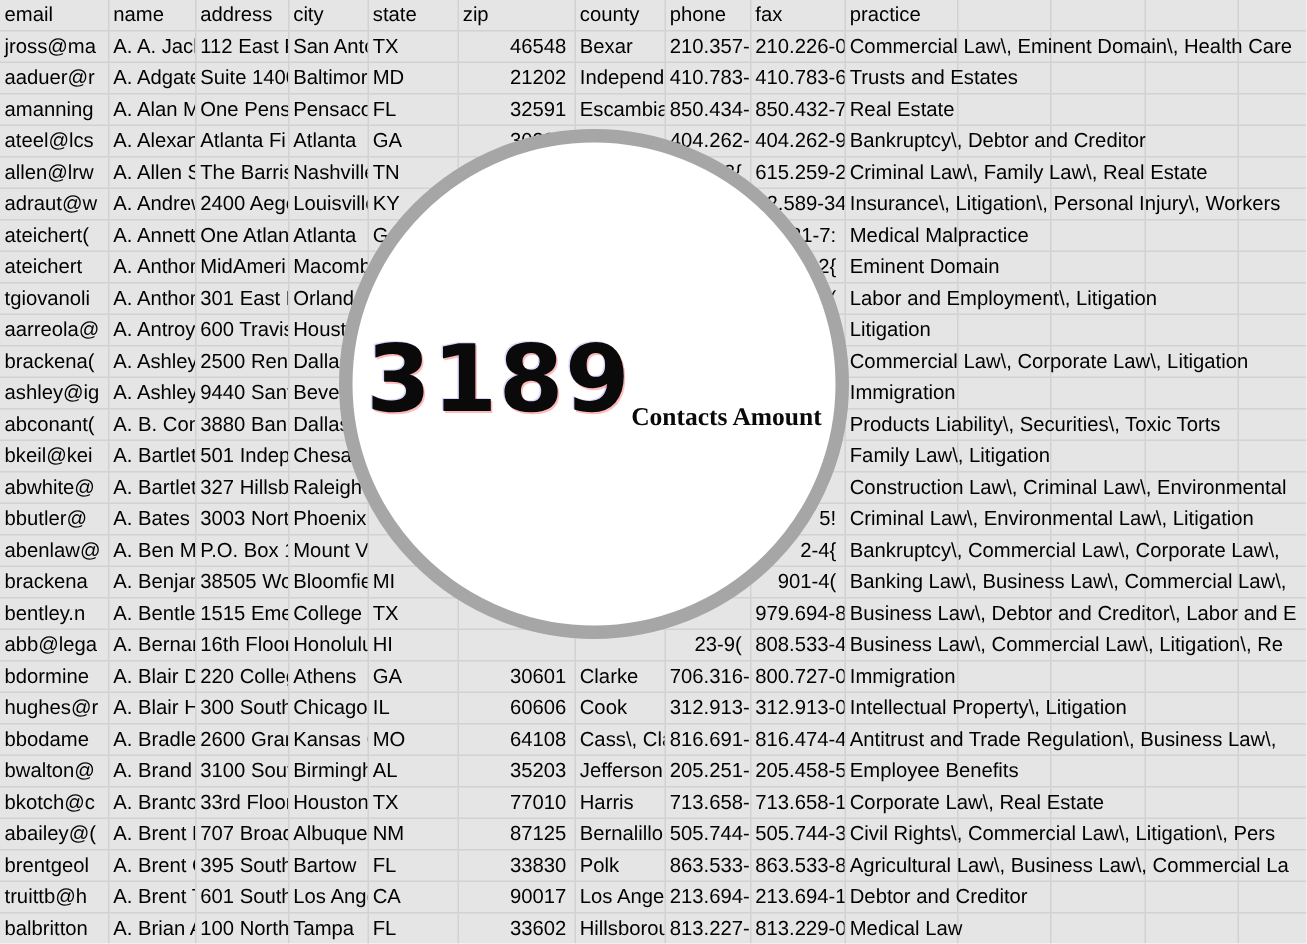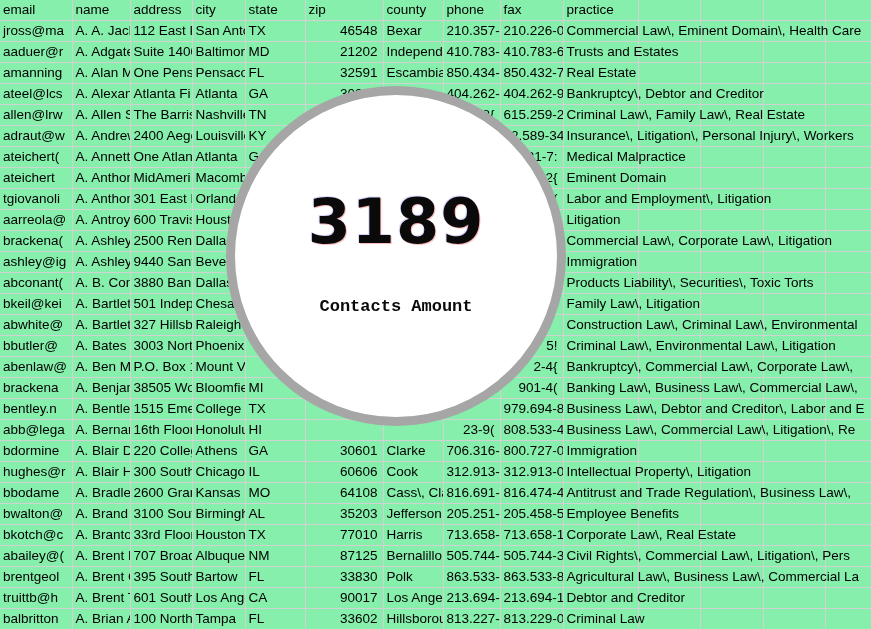--- a/index.html
+++ b/index.html
@@ -10,21 +10,21 @@
   }
   body {
     font-family: "Liberation Sans", sans-serif;
     -webkit-font-smoothing: antialiased;
   }
   #app {
     position: relative;
     width: 871px;
     height: 629px;
     overflow: hidden;
-    background: #86efac;
+    background: #e5e5e5;
   }
 
   
   .sheet {
     position: absolute;
     top: 0; left: 0;
     width: 871px;
     height: 629px;
     border-collapse: collapse;
     table-layout: fixed;
@@ -89,36 +89,35 @@
     left: 226px;
     top: 86px;
     width: 340px;
     height: 340px;
     border-radius: 50%;
     background: #ffffff;
     border: 9px solid #a6a6a6;
     box-sizing: border-box;
     z-index: 20;
     display: flex;
-    flex-direction: column;
     align-items: center;
     justify-content: center;
   }
   .magnifier .big-number {
     font-family: "DejaVu Sans", sans-serif;
     font-weight: bold;
     font-size: 62px;
     letter-spacing: 1px;
     color: #0a0a0a;
     line-height: 1;
     text-shadow: 1px 1px 0 rgba(255,60,60,0.35), -1px -1px 0 rgba(60,60,255,0.2);
     margin-top: -6px;
   }
   .magnifier .caption {
-    font-family: Liberation Mono, monospace;
+    font-family: Liberation Serif, serif;
     font-weight: bold;
     font-size: 17px;
     color: #0a0a0a;
     margin-top: 44px;
     letter-spacing: 0px;
   }
 </style>
 </head>
 <body>
 
@@ -666,21 +665,21 @@
           <td>balbritton</td>
           <td>A. Brian A</td>
           <td>100 North</td>
           <td>Tampa</td>
           <td>FL</td>
           <td class="num">33602</td>
           <td>Hillsborou</td>
           <td class="num">813.227-8:</td>
           <td class="num">813.229-0:</td>
           <td class="practice">
-            <span>Criminal Law</span>
+            <span>Medical Law</span>
           </td>
           <td></td>
           <td></td>
           <td></td>
           <td></td>
         </tr>
       </tbody>
   </table>
 
   <div class="magnifier">

